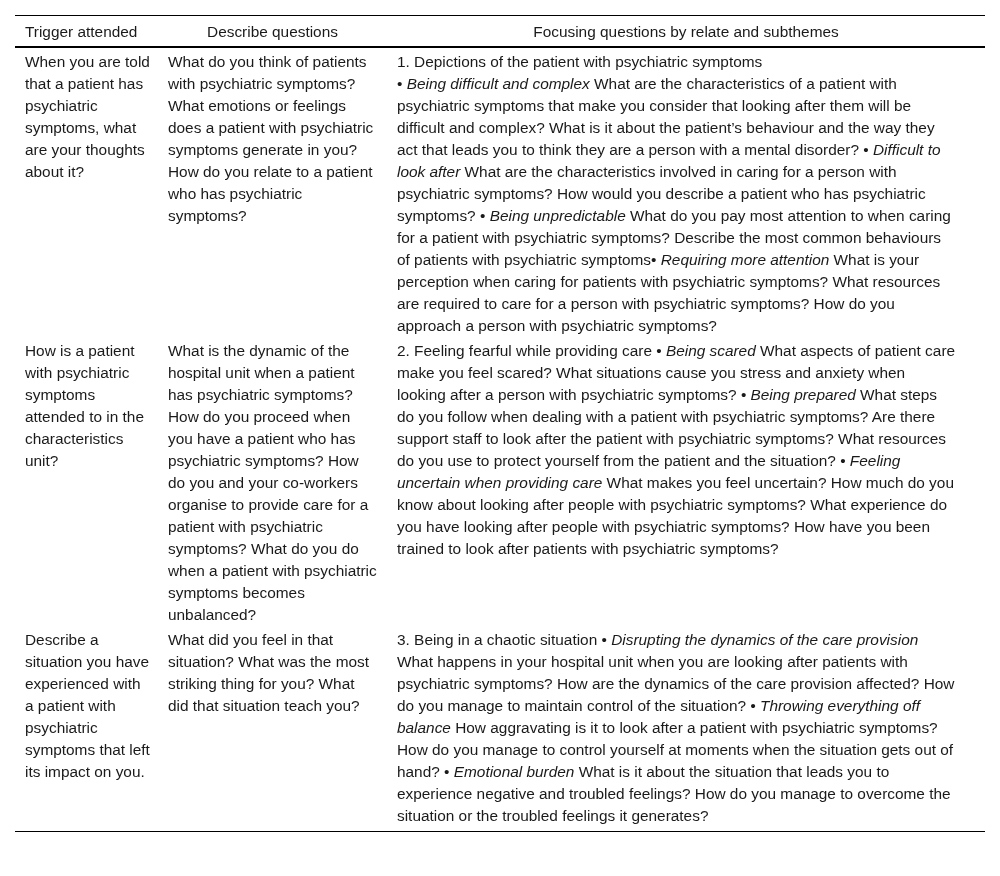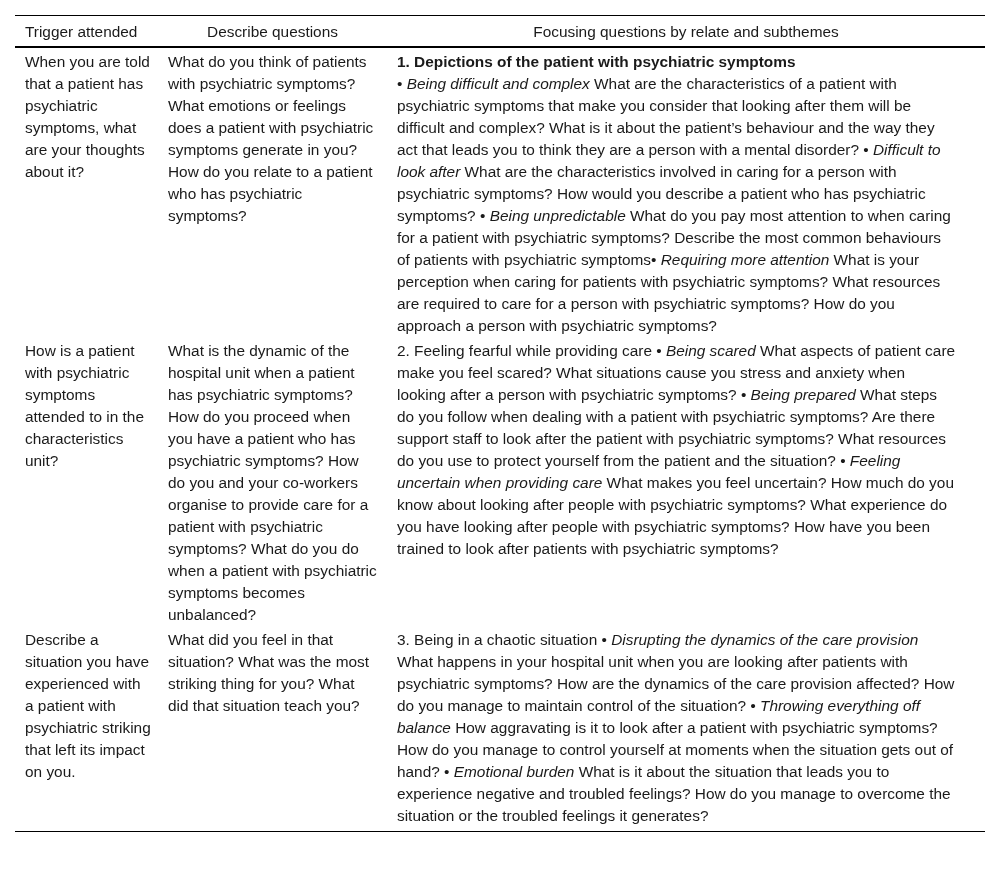--- a/index.html
+++ b/index.html
@@ -46,21 +46,21 @@
     td {
       vertical-align: top;
       padding: 3px 10px 0 10px;
       line-height: 22px;
     }
     col.c1 { width: 143px; }
     col.c2 { width: 229px; }
     col.c3 { width: 598px; }
     td.col1 { padding-right: 6px; }
     td.col3 { padding-right: 28px; }
-    .theme-title { display: block; font-weight: bold; }
+    .theme-title { display: block; }
     .sub { font-style: italic; }
     tbody tr:last-child td { padding-bottom: 4px; }
   </style>
 </head>
 <body>
 
 <div class="table-wrap">
   <table>
     <colgroup>
       <col class="c1">
@@ -86,21 +86,21 @@
 
       <tr>
         <td class="col1">How is a patient with psychiatric symptoms attended to in the characteristics unit?</td>
         <td class="col2">What is the dynamic of the hospital unit when a patient has psychiatric symptoms? How do you proceed when you have a patient who has psychiatric symptoms? How do you and your co-workers organise to provide care for a patient with psychiatric symptoms? What do you do when a patient with psychiatric symptoms becomes unbalanced?</td>
         <td class="col3">
           <span>2. Feeling fearful while providing care </span><span>• </span><span class="sub">Being scared</span><span> What aspects of patient care make you feel scared? What situations cause you stress and anxiety when looking after a person with psychiatric symptoms? </span><span>• </span><span class="sub">Being prepared</span><span> What steps do you follow when dealing with a patient with psychiatric symptoms? Are there support staff to look after the patient with psychiatric symptoms? What resources do you use to protect yourself from the patient and the situation? </span><span>• </span><span class="sub">Feeling uncertain when providing care</span><span> What makes you feel uncertain? How much do you know about looking after people with psychiatric symptoms? What experience do you have looking after people with psychiatric symptoms? How have you been trained to look after patients with psychiatric symptoms?</span>
         </td>
       </tr>
 
       <tr>
-        <td class="col1">Describe a situation you have experienced with a patient with psychiatric striking that left its impact on you.</td>
+        <td class="col1">Describe a situation you have experienced with a patient with psychiatric symptoms that left its impact on you.</td>
         <td class="col2">What did you feel in that situation? What was the most striking thing for you? What did that situation teach you?</td>
         <td class="col3">
           <span>3. Being in a chaotic situation </span><span>• </span><span class="sub">Disrupting the dynamics of the care provision</span><span> What happens in your hospital unit when you are looking after patients with psychiatric symptoms? How are the dynamics of the care provision affected? How do you manage to maintain control of the situation? </span><span class="sub">• </span><span class="sub">Throwing everything off balance</span><span> How aggravating is it to look after a patient with psychiatric symptoms? How do you manage to control yourself at moments when the situation gets out of hand? </span><span>• </span><span class="sub">Emotional burden</span><span> What is it about the situation that leads you to experience negative and troubled feelings? How do you manage to overcome the situation or the troubled feelings it generates?</span>
         </td>
       </tr>
     </tbody>
   </table>
 </div>
 
 </body></html>

